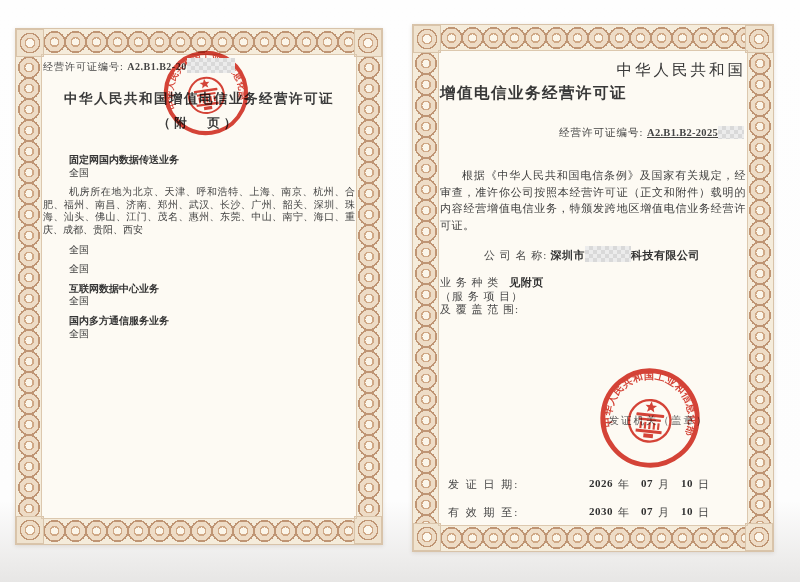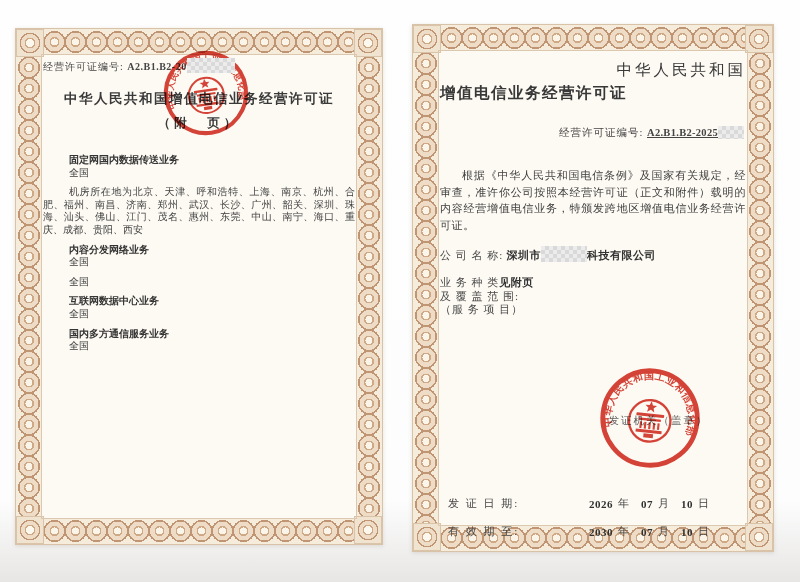--- a/index.html
+++ b/index.html
@@ -77,30 +77,30 @@
   .r-title1 { margin-top:8px;  text-align:right; font-size:15.5px; font-weight:normal;
               letter-spacing:3px; color:#383838; }
   .r-title2 { margin-top:2px;  font-size:15.5px; font-weight:bold;
               letter-spacing:1.5px; color:#383838; }
   .r-lic { margin-top:22px; text-align:right; font-size:10.5px; letter-spacing:1px;
            color:#454545; padding-right:2px; }
   .r-lic .num { font-weight:600; letter-spacing:.3px;text-decoration:underline; }
   .r-body { margin-top:27px; font-size:11px; line-height:16.5px; text-indent:2em;
             text-align:justify; letter-spacing:.6px; color:#3e3e3e; }
   .field { margin-top:13px; font-size:11px; letter-spacing:.5px; }
-  .field .flabel { color:#4a4a4a; letter-spacing:1px; }
+  .field .flabel { color:#4a4a4a; letter-spacing:1px;margin-left:44px; }
   .field .fvalue { font-weight:bold; color:#323232; }
   .biz-line { font-size:11px; line-height:13.5px; color:#4a4a4a; letter-spacing:1px; }
-  .biz-line .fvalue { font-weight:bold; color:#323232; letter-spacing:.5px; }
+  .biz-line .fvalue { font-weight:bold; color:#323232; margin-left:10px; letter-spacing:.5px; }
 
   .caption { position:absolute; left:168px; top:389px; width:155px; text-align:center;
              font-size:10.5px; letter-spacing:2px; color:#5f5f5f; z-index:1; }
 
-  .date-row { position:absolute; left:35px; right:28px; display:flex; align-items:center;
-              font-size:11px; color:#454545;margin-top:19px; }
+  .date-row { position:absolute; left:35px; right:28px; display:flex; align-items:flex-start;
+              font-size:11px; color:#454545; }
   .date-issue { top:452px; }
   .date-valid { top:480px; }
   .dlabel { width:141px; letter-spacing:2px; }
   .dnum  { font-weight:bold; color:#313131; letter-spacing:.5px; }
   .dunit { margin:0 12px 0 5px; }
   .dunit-last { margin:0 0 0 5px; }
 </style>
 </head>
 <body>
 
@@ -128,21 +128,20 @@
 
       <div class="items">
         <div class="item">
           <p class="item-name">固定网国内数据传送业务</p>
           <p class="item-scope">全国</p>
         </div>
         <div class="item">
           <p class="item-scope">机房所在地为北京、天津、呼和浩特、上海、南京、杭州、合肥、福州、南昌、济南、郑州、武汉、长沙、广州、韶关、深圳、珠海、汕头、佛山、江门、茂名、惠州、东莞、中山、南宁、海口、重庆、成都、贵阳、西安</p>
         </div>
         <div class="item">
-          <p class="item-name">内容分发网络业务</p>
           <p class="item-scope">全国</p>
         </div>
         <div class="item">
           <p class="item-scope">全国</p>
         </div>
         <div class="item">
           <p class="item-name">互联网数据中心业务</p>
           <p class="item-scope">全国</p>
         </div>
         <div class="item">
@@ -199,22 +198,22 @@
       <p class="r-body">根据《中华人民共和国电信条例》及国家有关规定，经审查，准许你公司按照本经营许可证（正文和附件）载明的内容经营增值电信业务，特颁发跨地区增值电信业务经营许可证。</p>
 
       <div class="field">
         <span class="flabel">公 司 名 称:</span>
         <span class="fvalue">深圳市</span><span class="redact" style="width:46px;height:16px;"></span><span class="fvalue">科技有限公司</span>
       </div>
 
 
       <div class="field">
         <p class="biz-line"><span>业 务 种 类</span><span class="fvalue">见附页</span></p>
+        <p class="biz-line">（服 务 项 目）</p>
         <p class="biz-line">及 覆 盖 范 围:</p>
-        <p class="biz-line">（服 务 项 目）</p>
       </div>
     </div>
 
     <div class="caption">发证机关（盖章）</div>
 
     <div class="seal seal-right">
       <svg viewBox="0 0 110 110" aria-hidden="true">
         <circle cx="55" cy="55" r="49" fill="none" stroke="currentColor" stroke-width="5"></circle>
         <path id="arcR" d="M 16.9,68.9 A 40.5,40.5 0 1 1 93.1,68.9" fill="none"></path>
         <text font-size="10.5" letter-spacing="0.5" fill="currentColor" font-weight="bold">

